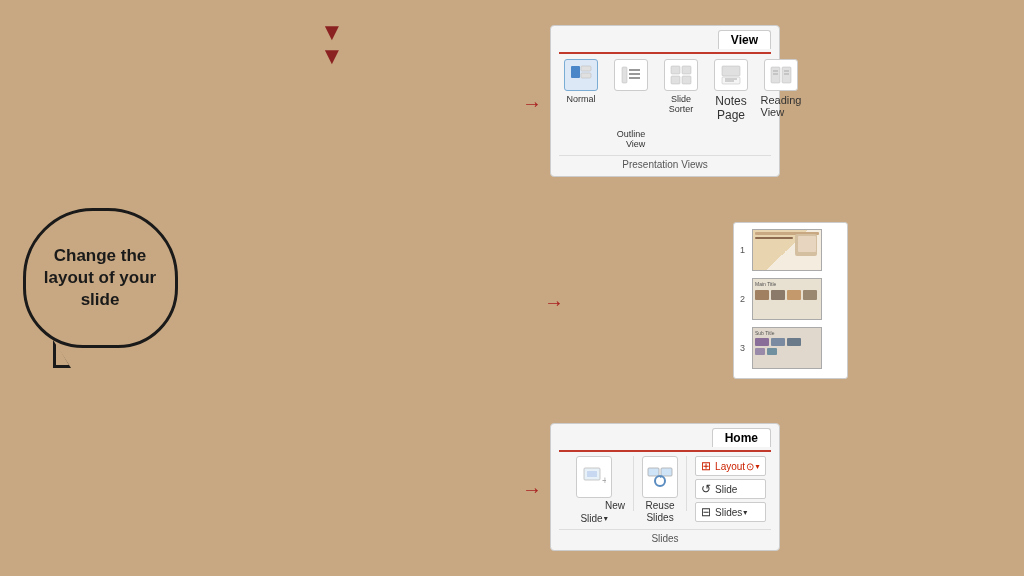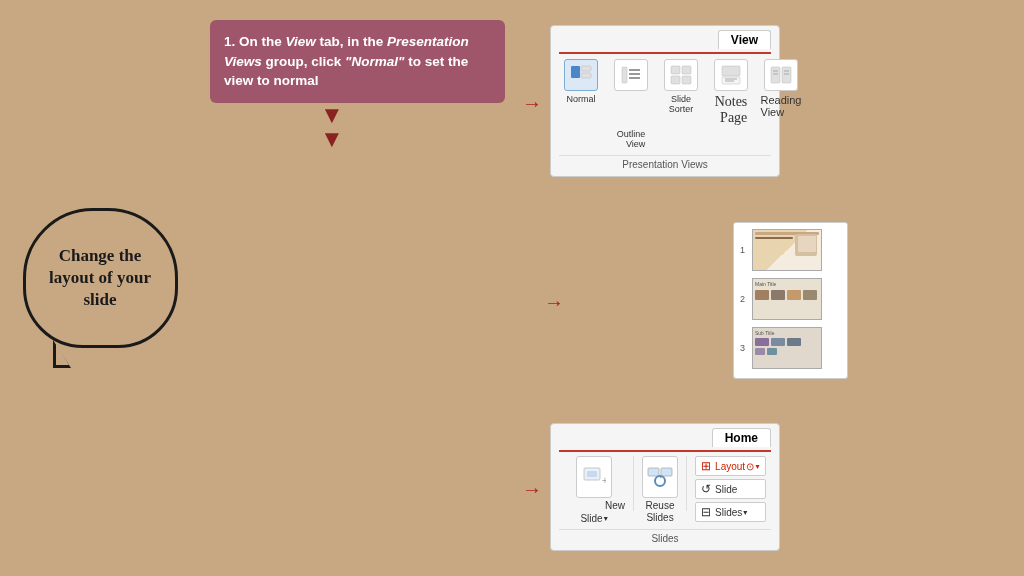--- a/index.html
+++ b/index.html
@@ -14,21 +14,20 @@
 
     
     .left-panel {
       width: 200px;
       height: 576px;
       background: #c8a882;
       display: flex;
       align-items: center;
       justify-content: center;
       flex-shrink: 0;
-      font-family: Liberation Serif, serif;
     }
 
     .speech-bubble {
       position: relative;
       width: 155px;
       height: 160px;
     }
 
     .bubble-body {
       width: 155px;
@@ -369,23 +368,20 @@
     <div class="bubble-body">
       <span>Change the layout of your slide</span>
     </div>
     <div class="bubble-tail"></div>
   </div>
 </div>
 
 <div class="right-panel">
 
   <div class="steps-side">
-    <div class="step-box step-box-1">
-      <span>1. On the <em>View</em> tab, in the <em>Presentation Views</em> group, click <span class="quoted">"Normal"</span>  to set the view to normal</span>
-    </div>
     <div class="v-arrow-container">
       <span class="v-arrow">▼</span>
     </div>
     <div class="v-arrow-container">
       <span class="v-arrow">▼</span>
     </div>
   </div>
 
   <div class="ui-side">
 
@@ -432,21 +428,21 @@
           </div>
           <div class="ribbon-btn">
             <div class="btn-icon">
               <svg width="22" height="20" viewBox="0 0 22 20">
                 <rect x="2" y="1" width="18" height="10" fill="#e0e0e0" stroke="#bbb" stroke-width="0.5" rx="1"></rect>
                 <rect x="2" y="12" width="18" height="7" fill="#f5f5f5" stroke="#bbb" stroke-width="0.5" rx="1"></rect>
                 <line x1="5" y1="14" x2="17" y2="14" stroke="#aaa" stroke-width="1"></line>
                 <line x1="5" y1="16" x2="14" y2="16" stroke="#aaa" stroke-width="1"></line>
               </svg>
             </div>
-            <span style="font-size:14px;text-align:right;font-family:Liberation Serif, serif;">Notes<br>Page</span>
+            <span style="font-size:12px;text-align:center;">Notes<br>Page</span>
           </div>
           <div class="ribbon-btn">
             <div class="btn-icon">
               <svg width="22" height="20" viewBox="0 0 22 20">
                 <rect x="1" y="2" width="9" height="16" fill="#e0e0e0" stroke="#bbb" stroke-width="0.5" rx="1"></rect>
                 <rect x="12" y="2" width="9" height="16" fill="#e0e0e0" stroke="#bbb" stroke-width="0.5" rx="1"></rect>
                 <line x1="3" y1="6" x2="8" y2="6" stroke="#aaa" stroke-width="1"></line>
                 <line x1="3" y1="9" x2="8" y2="9" stroke="#aaa" stroke-width="1"></line>
                 <line x1="14" y1="6" x2="19" y2="6" stroke="#aaa" stroke-width="1"></line>
                 <line x1="14" y1="9" x2="19" y2="9" stroke="#aaa" stroke-width="1"></line>

